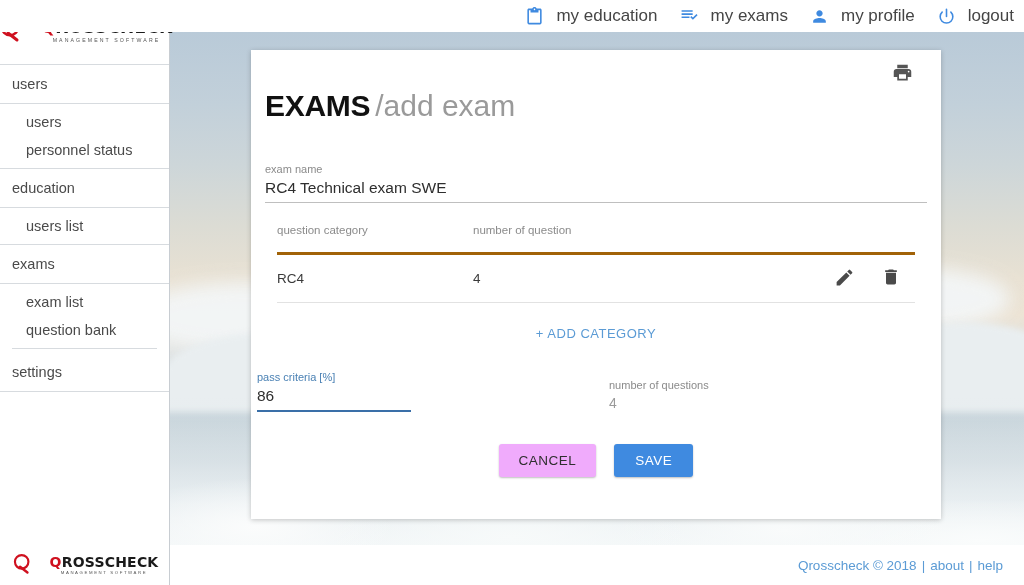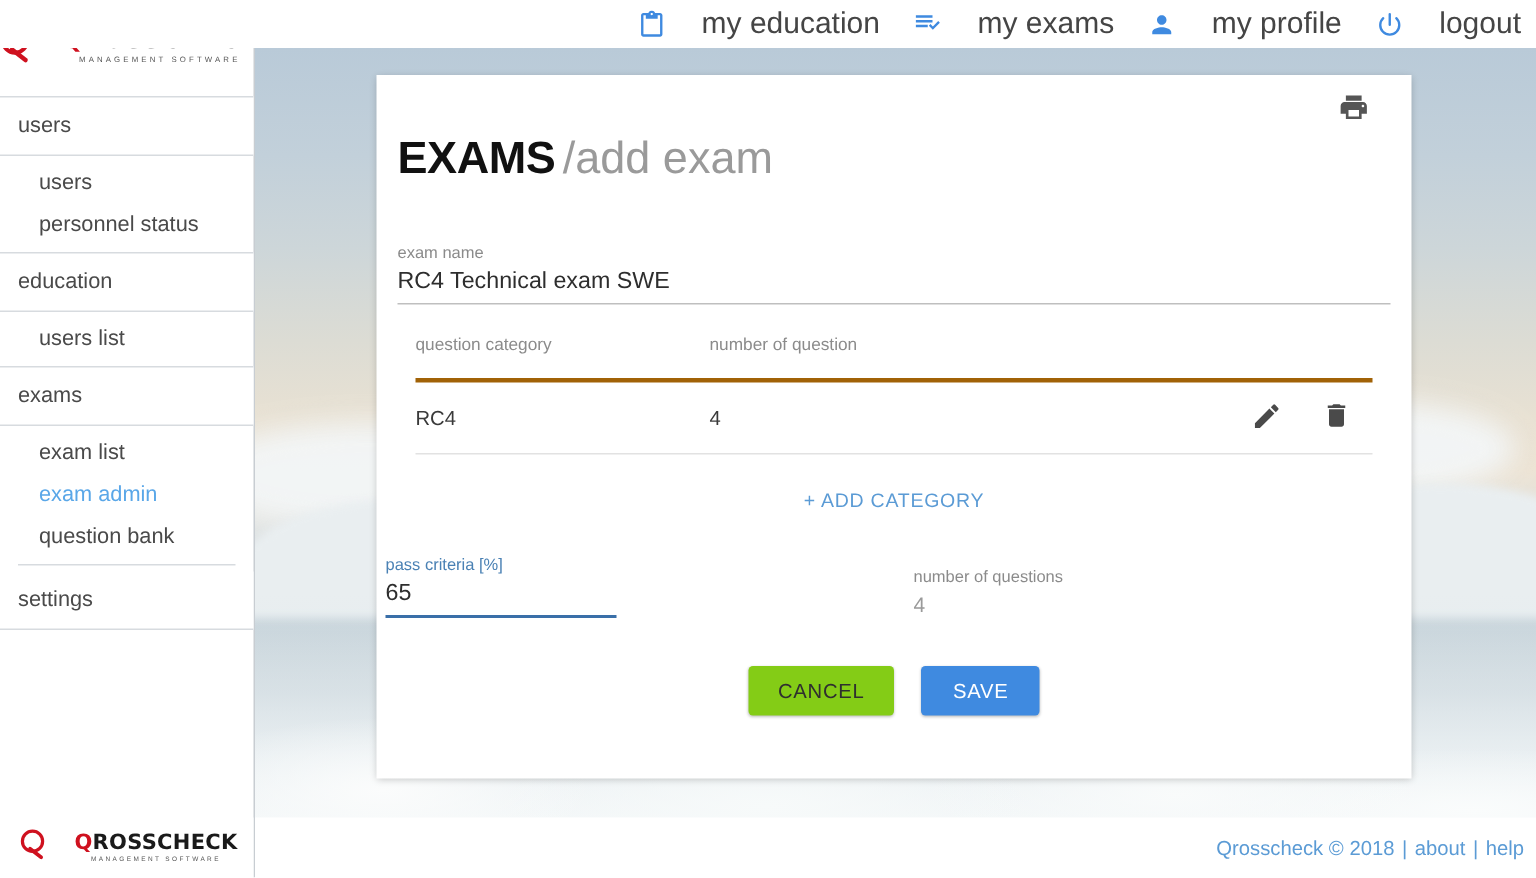--- a/index.html
+++ b/index.html
@@ -30,22 +30,22 @@
     padding-right: 10px;
   }
   .topnav {
     display: flex;
     align-items: center;
     gap: 22px;
   }
   .topnav-item {
     display: flex;
     align-items: center;
-    gap: 24px;
-    font-size: 20px;
+    gap: 12px;
+    font-size: 17px;
     color: #454545;
     cursor: pointer;
     white-space: nowrap;
   }
   .topnav-item .ic { display: flex; align-items: center; }
   .topnav-item svg { display: block; }
 
   
   .sidebar {
     position: absolute;
@@ -305,21 +305,21 @@
     border: none;
     font-family: "Liberation Sans", sans-serif;
     font-size: 13.5px;
     letter-spacing: 0.5px;
     padding: 9px 20px;
     border-radius: 3px;
     cursor: pointer;
     min-width: 79px;
   }
   .btn-cancel {
-    background: #84cc16;
+    background: #f0abfc;
     color: #2f2f2f;
     box-shadow: 0 1px 2px rgba(0,0,0,0.25);
   }
   .btn-save {
     background: #3f8ae0;
     color: #ffffff;
     box-shadow: 0 1px 2px rgba(0,0,0,0.25);
   }
 
   
@@ -327,21 +327,21 @@
     position: absolute;
     left: 170px;
     bottom: 0;
     width: 854px;
     height: 40px;
     background: #ffffff;
     z-index: 25;
     display: flex;
     align-items: center;
     justify-content: flex-end;
-    padding-right: 8px;
+    padding-right: 21px;
     box-sizing: border-box;
     font-size: 13.5px;
     color: #5b9bd5;
   }
   .page-footer span { cursor: pointer; }
   .page-footer .sep { margin: 0 5px; cursor: default; }
   .page-footer .copy { cursor: default; }
 </style>
 </head>
 <body>
@@ -399,21 +399,21 @@
           </span>
         </span>
       </div>
     </div>
 
     <div class="add-cat">+ ADD CATEGORY</div>
   </div>
 
   <div class="field" style="left:6px; top:321px; width:154px;">
     <span class="field-label focused">pass criteria [%]</span>
-    <span class="field-value" placeholder="pass criteria [%]">65</span>
+    <span class="field-value" placeholder="pass criteria [%]">86</span>
     <div class="field-underline active"></div>
   </div>
 
   <div class="field" style="left:358px; top:329px; width:160px;">
     <span class="field-label">number of questions</span>
     <span class="field-value muted">4</span>
   </div>
 
   <div class="btn-row">
     <button class="btn btn-cancel">CANCEL</button>
@@ -497,21 +497,20 @@
   </div>
 
   <div class="nav-section">education</div>
   <div class="nav-group">
     <div class="nav-sub">users list</div>
   </div>
 
   <div class="nav-section">exams</div>
   <div class="nav-group">
     <div class="nav-sub">exam list</div>
-    <div class="nav-sub active">exam admin</div>
     <div class="nav-sub">question bank</div>
     <div class="nav-divider"></div>
   </div>
 
   <div class="nav-section" style="border-top:none;">settings</div>
 
   <div class="footer-logo">
     <div class="logo">
       <span>
         <svg width="23" height="23" viewBox="0 0 28 28">

